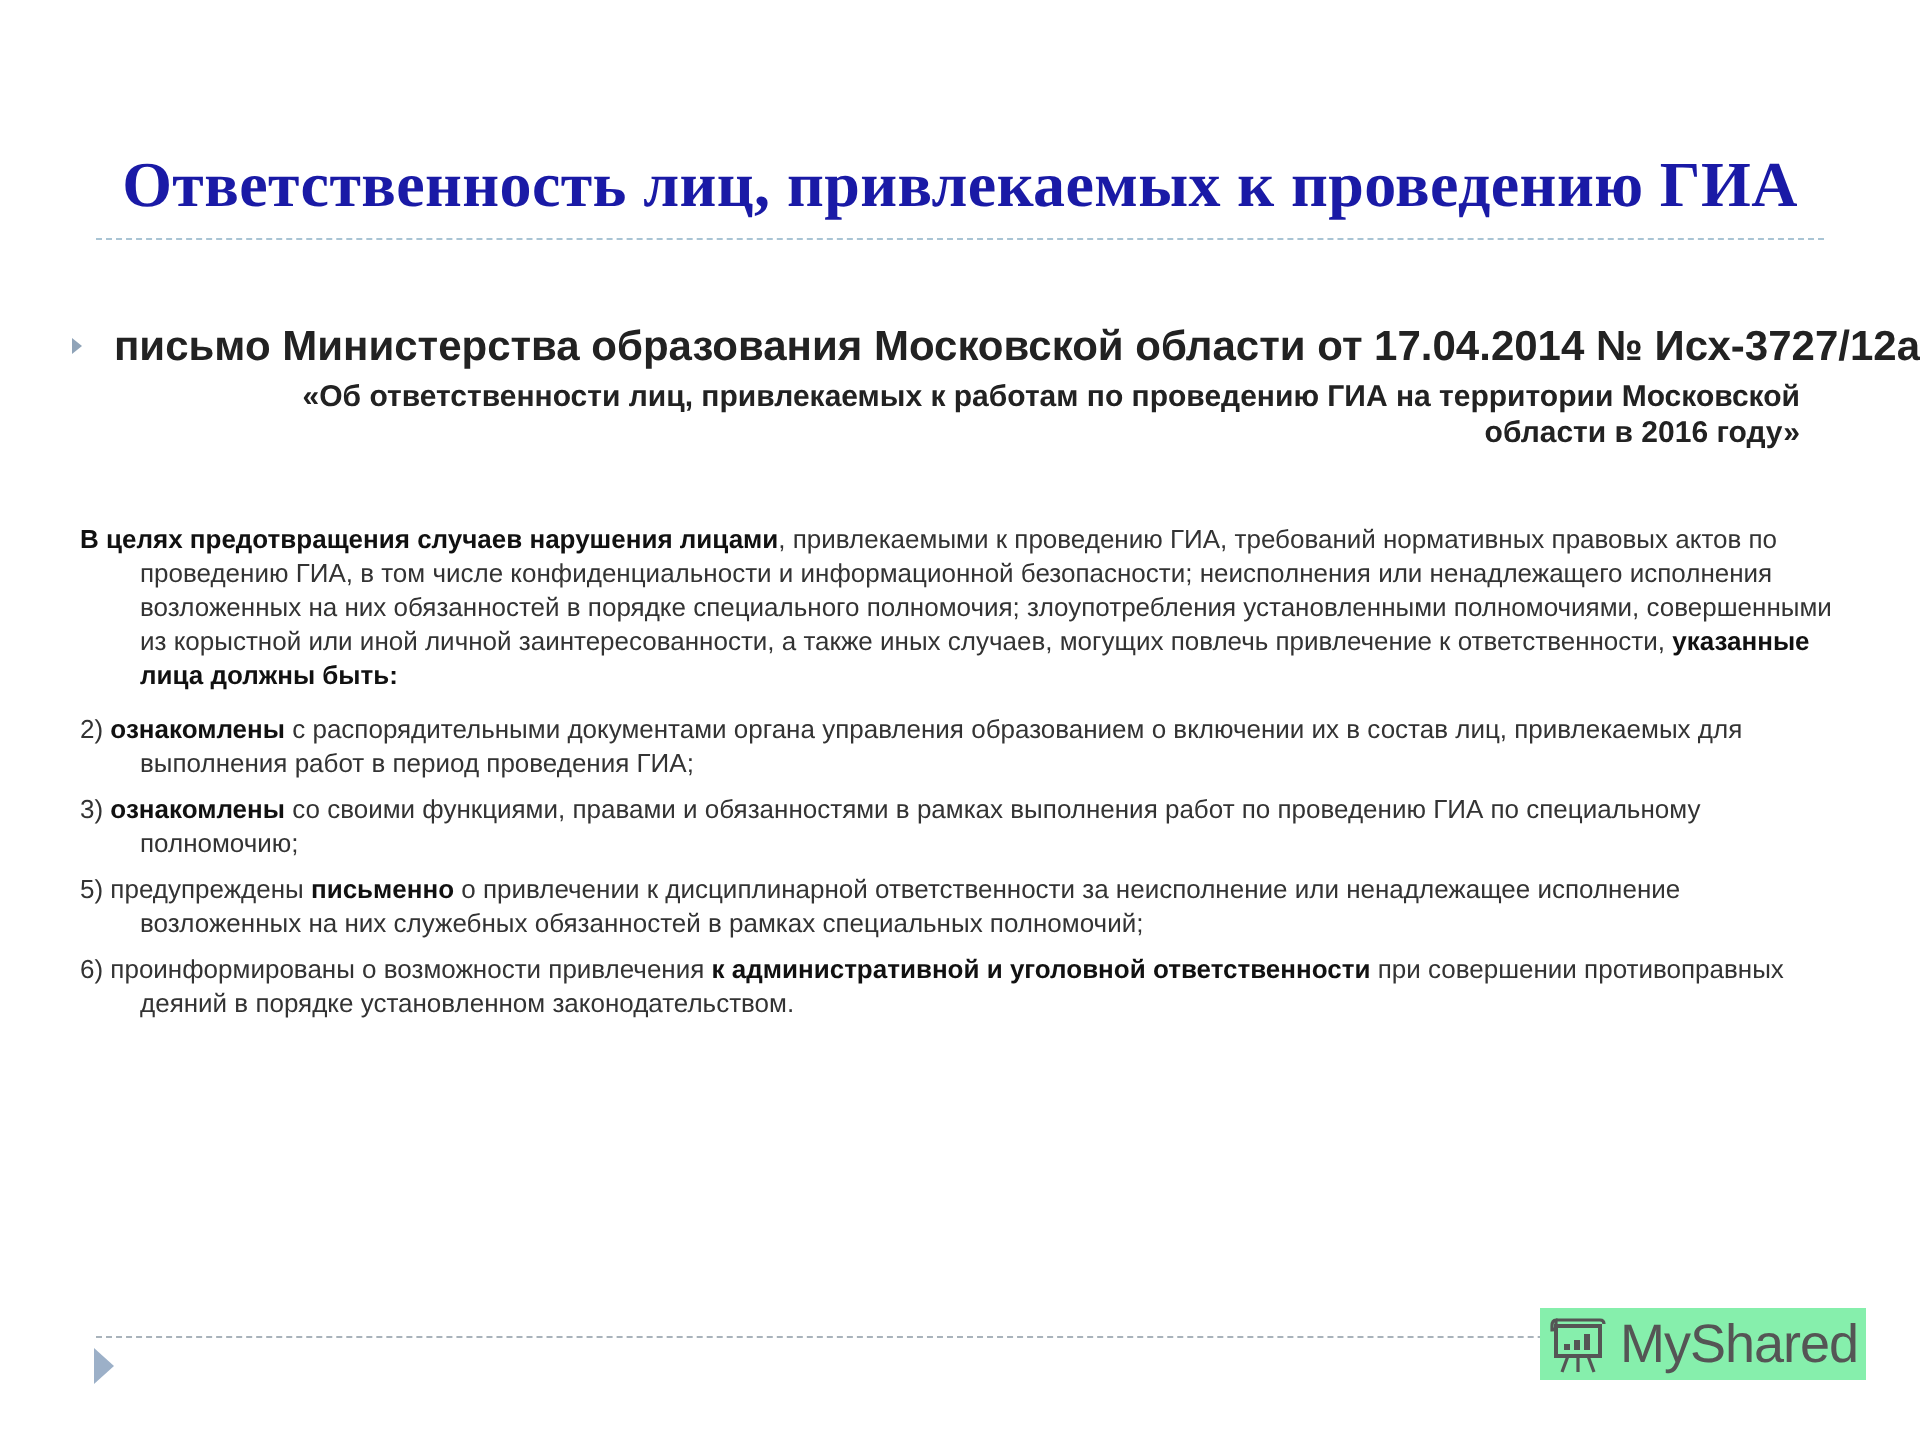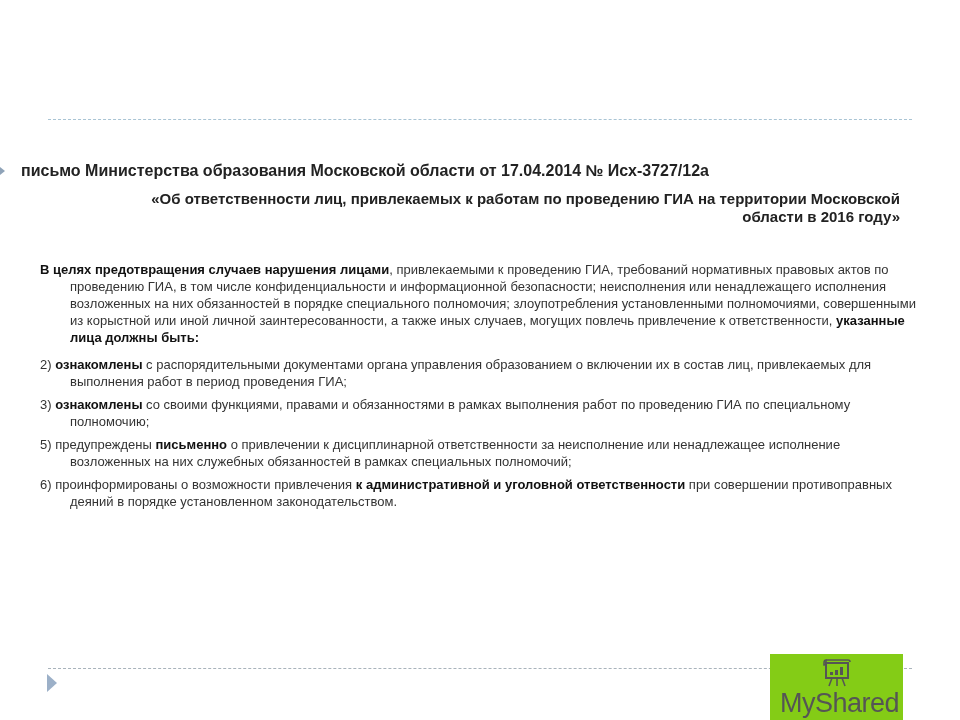--- a/index.html
+++ b/index.html
@@ -4,45 +4,46 @@
   <style>
     html, body { margin: 0; padding: 0; background: #ffffff; }
     body { width: 960px; height: 720px; position: relative; overflow: hidden;
            font-family: "Liberation Sans", sans-serif; color: #333333; }
     .slide { position: absolute; inset: 0; }
     .title { position: absolute; left: 0; right: 0; top: 74px; text-align: center;
              font-family: "Liberation Serif", serif; font-weight: bold; font-size: 32px;
              color: #1a1aa6; letter-spacing: 0.2px; }
     .dash-top { position: absolute; left: 48px; right: 48px; top: 119px; height: 0;
                 border-top: 1px dashed #a9c4d4; }
-    .subtitle-line { position: absolute; left: 0; right: 0; top: 162px; text-align: left;
-                     font-size: 16px; font-weight: bold; color: #222; }
+    .subtitle-line { position: absolute; left: 0; right: 0; top: 162px; text-align: right;
+                     font-size: 21px; font-weight: bold; color: #222; }
     .subtitle-line .bullet { display: inline-block; width: 0; height: 0;
                      border-top: 4px solid transparent; border-bottom: 4px solid transparent;
                      border-left: 5px solid #8fa3b8; margin-right: 16px; vertical-align: middle;
                      position: relative; top: -1px; }
     .doc-title { position: absolute; left: 60px; right: 60px; top: 190px; text-align: right;
                  font-size: 15px; font-weight: bold; color: #222; line-height: 18px; }
     .body { position: absolute; left: 40px; right: 40px; top: 261px; font-size: 13px;
             line-height: 17px; color: #333; }
     .para { padding-left: 30px; text-indent: -30px; margin-bottom: 6px; }
     .para b { color: #111; }
     .dash-bottom { position: absolute; left: 48px; right: 48px; top: 668px; height: 0;
                    border-top: 1px dashed #a9b3bb; }
     .nav-arrow { position: absolute; left: 47px; top: 674px; width: 0; height: 0;
                  border-top: 9px solid transparent; border-bottom: 9px solid transparent;
                  border-left: 10px solid #9cb0c8; }
     .logo { position: absolute; left: 770px; top: 654px; display: flex; align-items: center;
-            background: #84cc16; padding: 2px 4px; flex-direction: column; }
+            background: #86efac; padding: 2px 4px; }
     .logo-text { font-size: 27px; color: #555; margin-left: 6px; letter-spacing: -0.5px; }
   </style>
 </head>
 <body>
 
 <div class="slide">
+  <div class="title">Ответственность лиц, привлекаемых к проведению ГИА</div>
   <div class="dash-top"></div>
 
   <div class="subtitle-line">
     <span class="bullet"></span><span>письмо Министерства образования Московской области от 17.04.2014 №  Исх-3727/12а</span>
   </div>
 
   <div class="doc-title">
     <div>«Об ответственности лиц, привлекаемых к работам по проведению ГИА на территории Московской</div>
     <div>области в 2016 году»</div>
   </div>

